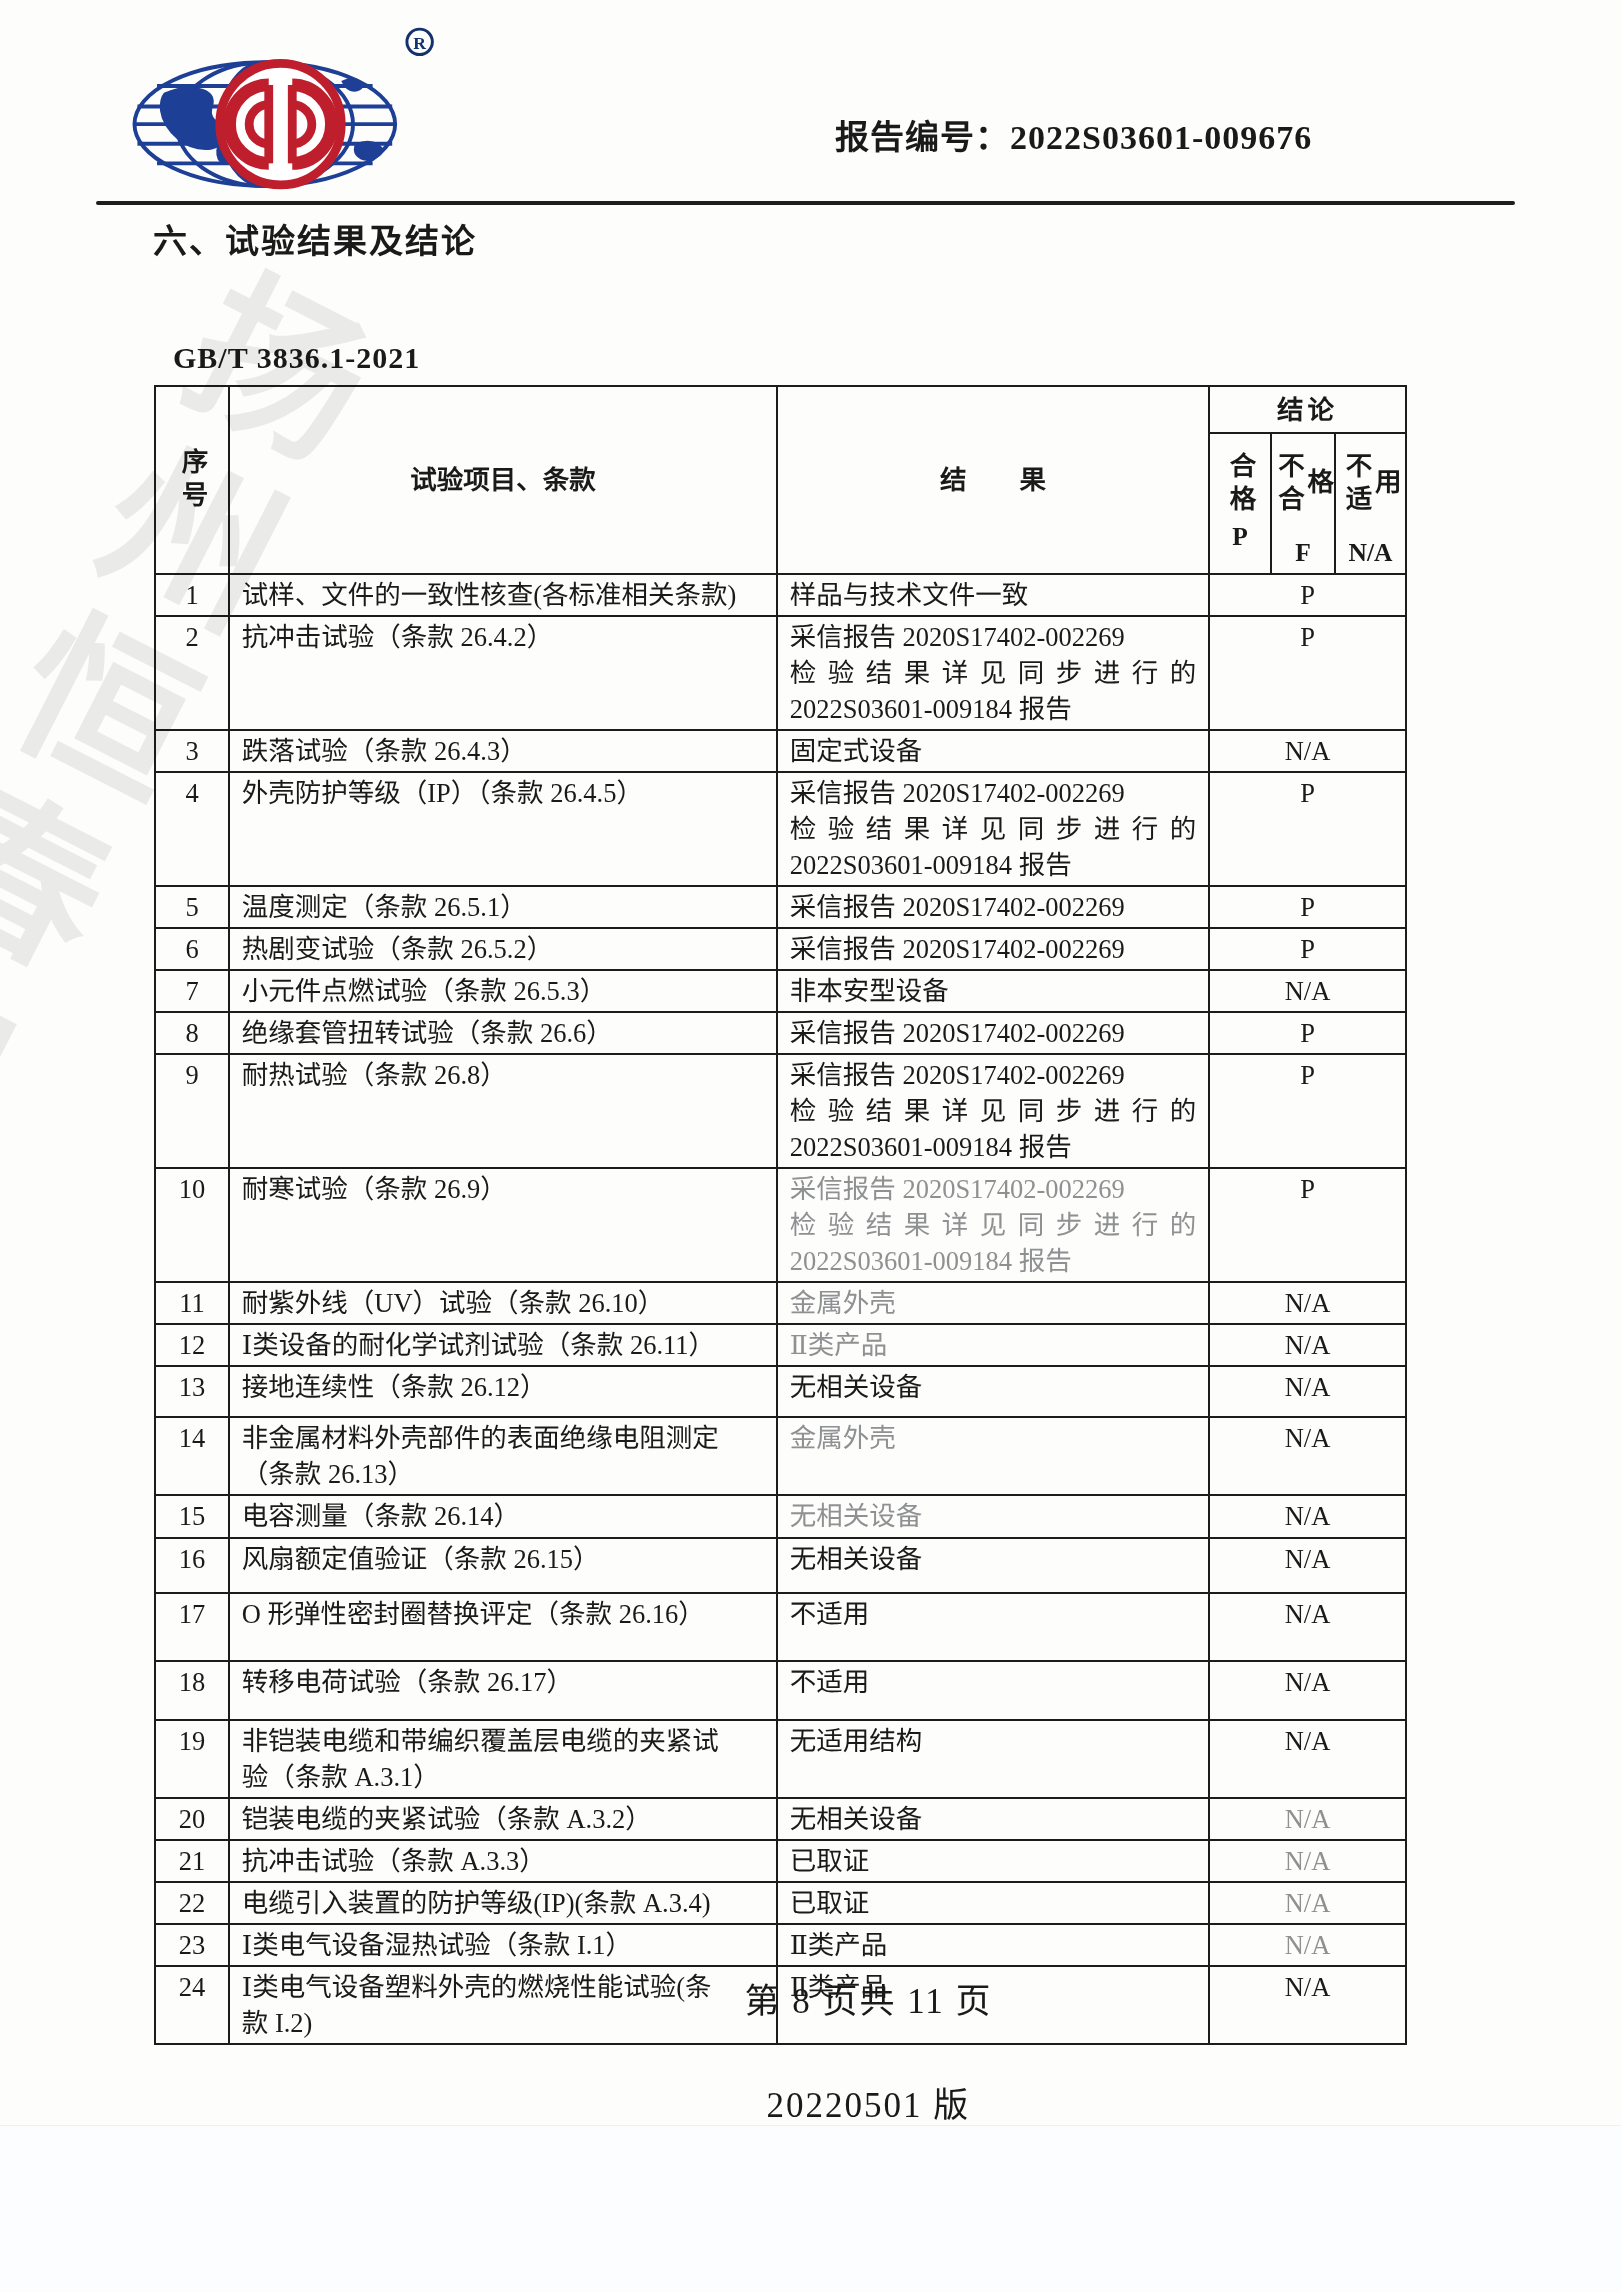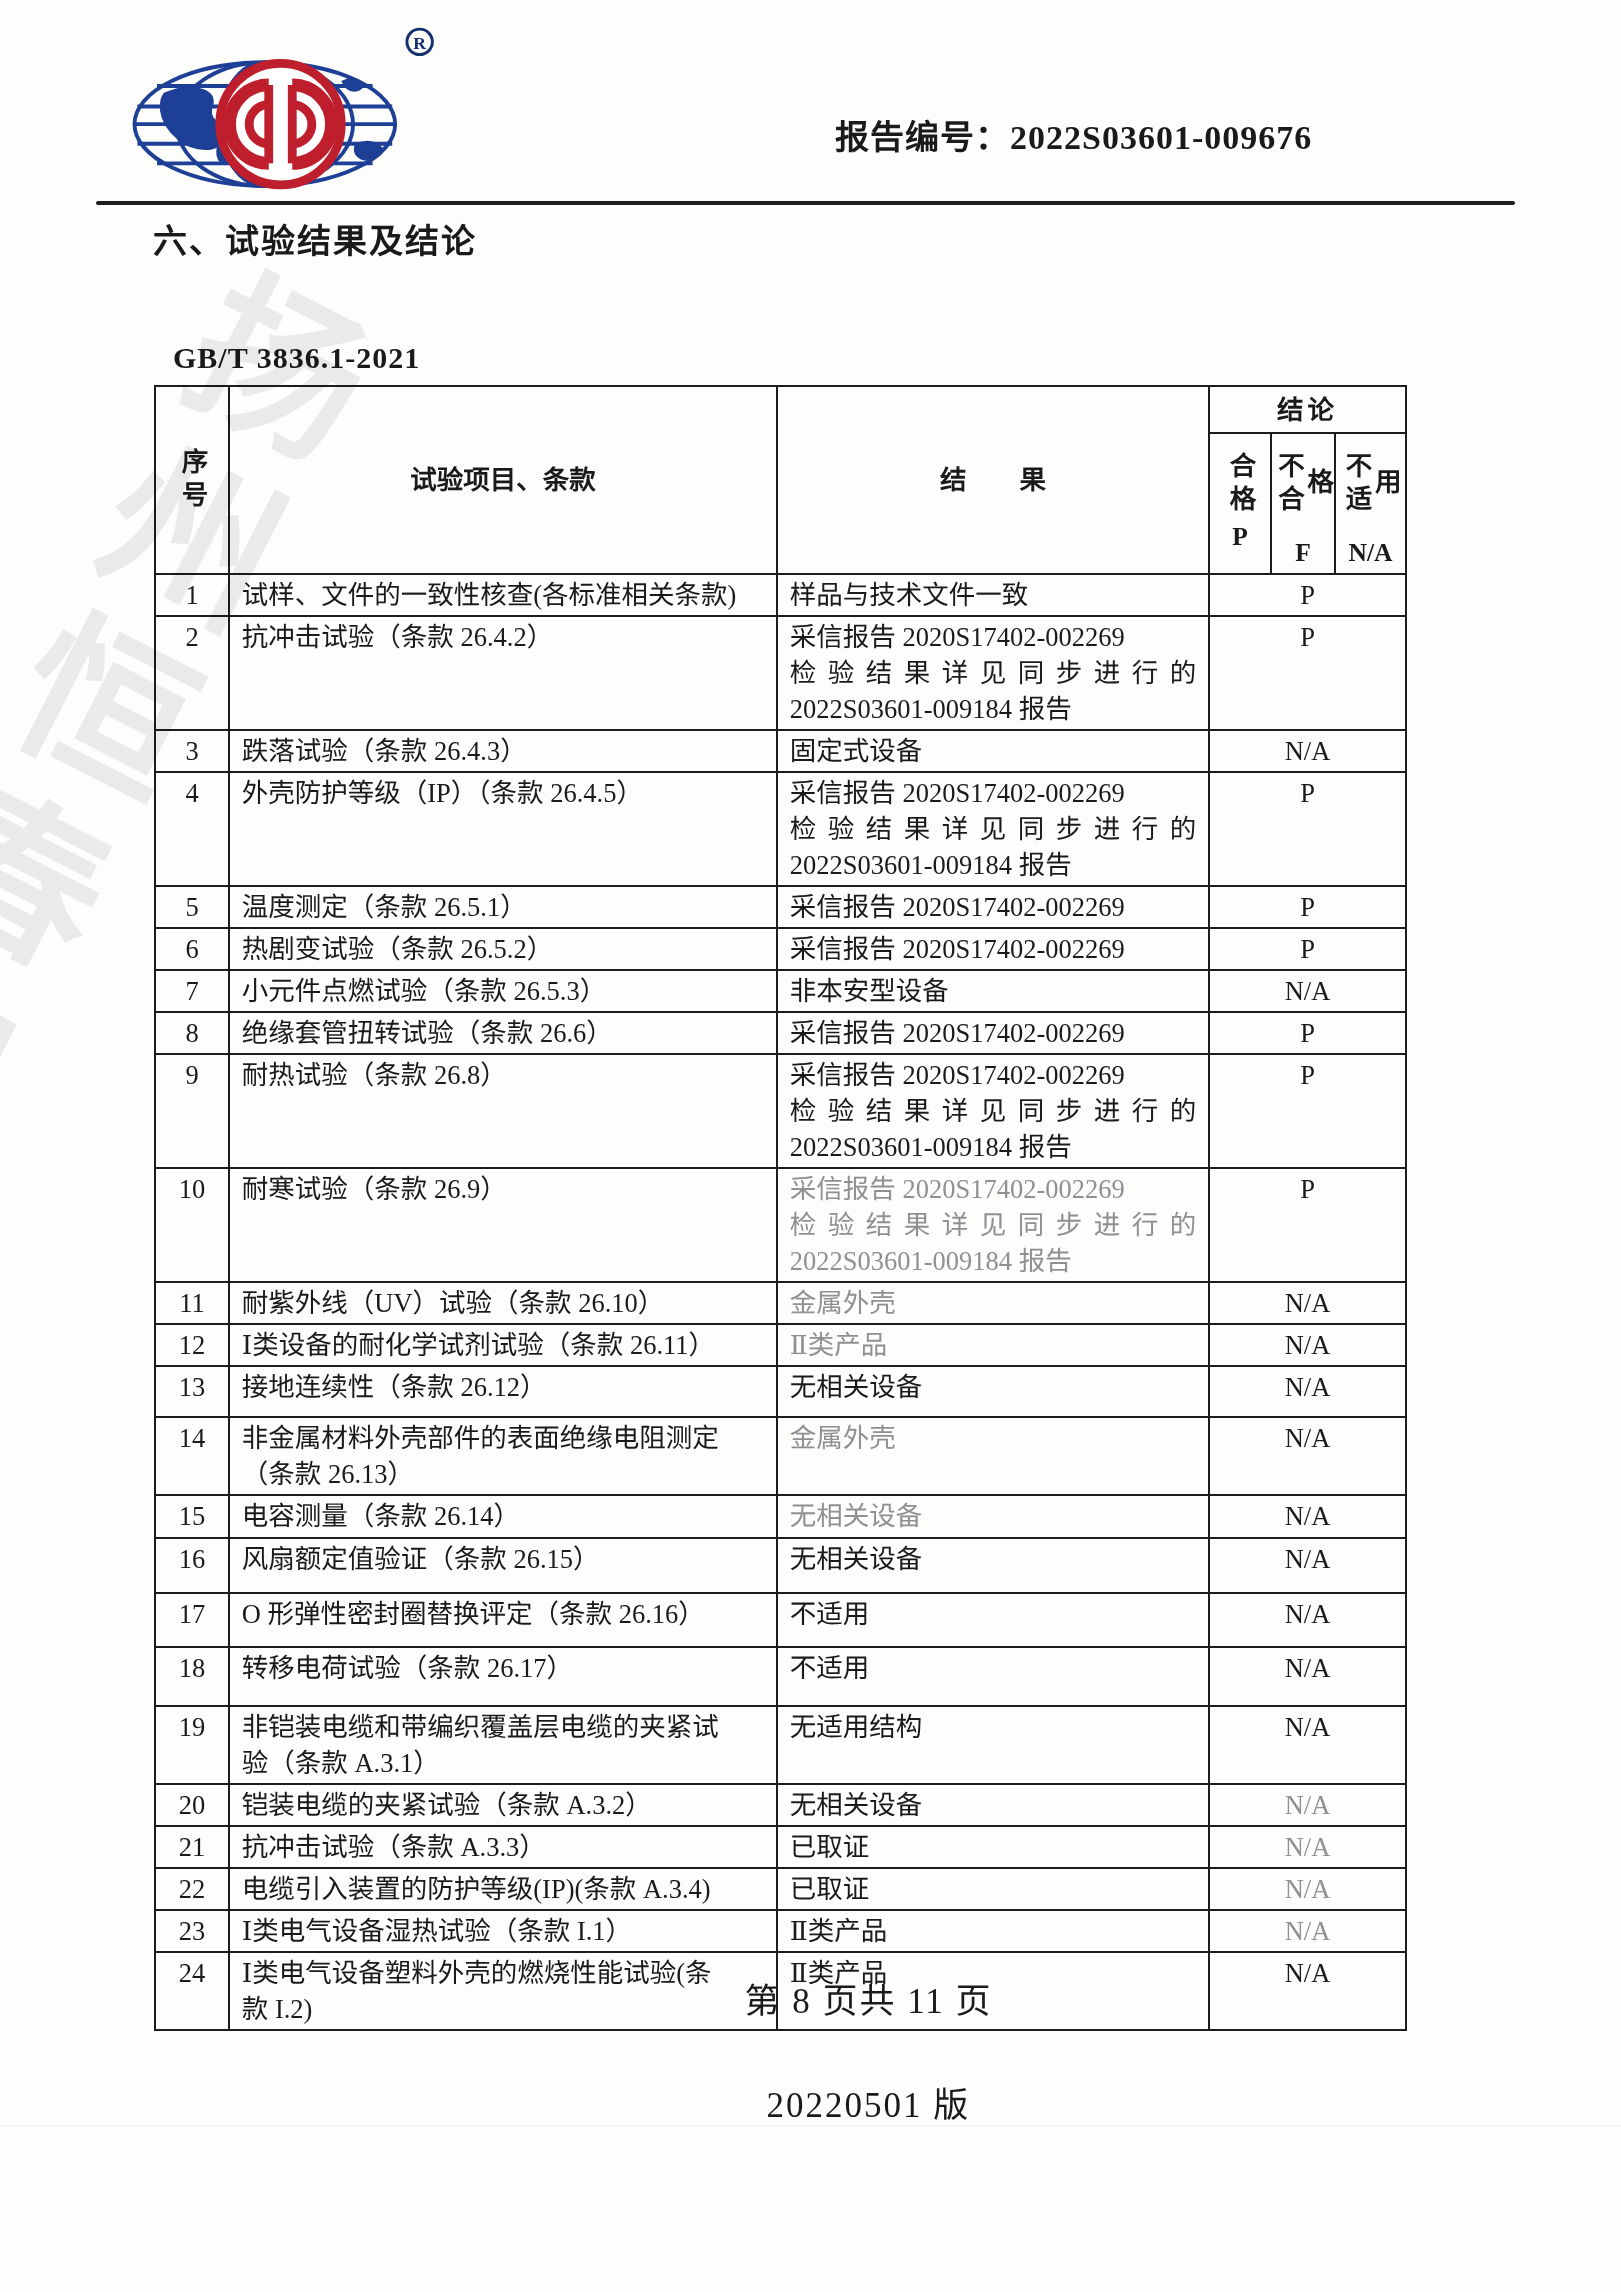--- a/index.html
+++ b/index.html
@@ -327,21 +327,21 @@
       <tr style="height: 55px;">
         <td class="cell-no">16</td>
         <td>
           <div class="line">风扇额定值验证（条款 26.15）</div>
         </td>
         <td>
           <div class="line">无相关设备</div>
         </td>
         <td class="cell-concl" colspan="3">N/A</td>
       </tr>
-      <tr style="height: 54px;">
+      <tr style="height: 68px;">
         <td class="cell-no">17</td>
         <td>
           <div class="line">O 形弹性密封圈替换评定（条款 26.16）</div>
         </td>
         <td>
           <div class="line">不适用</div>
         </td>
         <td class="cell-concl" colspan="3">N/A</td>
       </tr>
       <tr style="height: 59px;">

